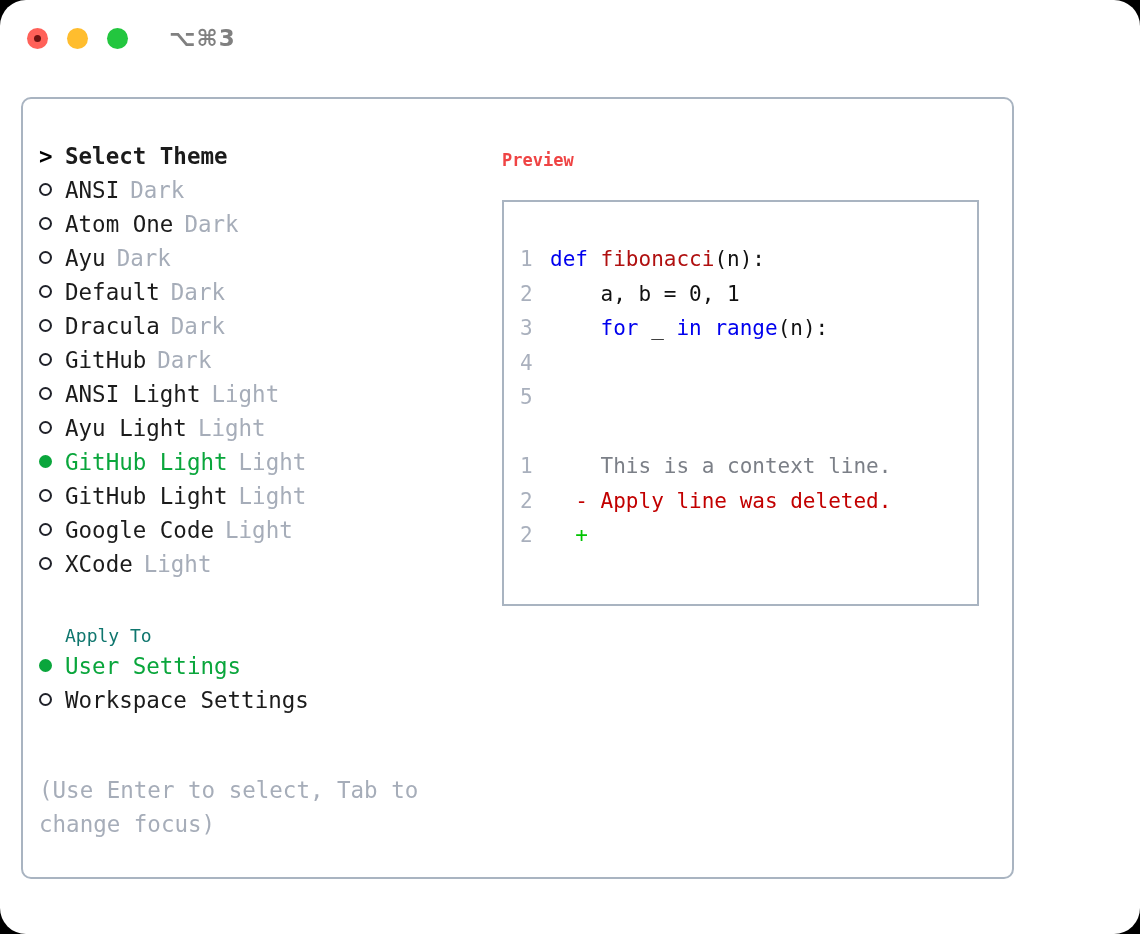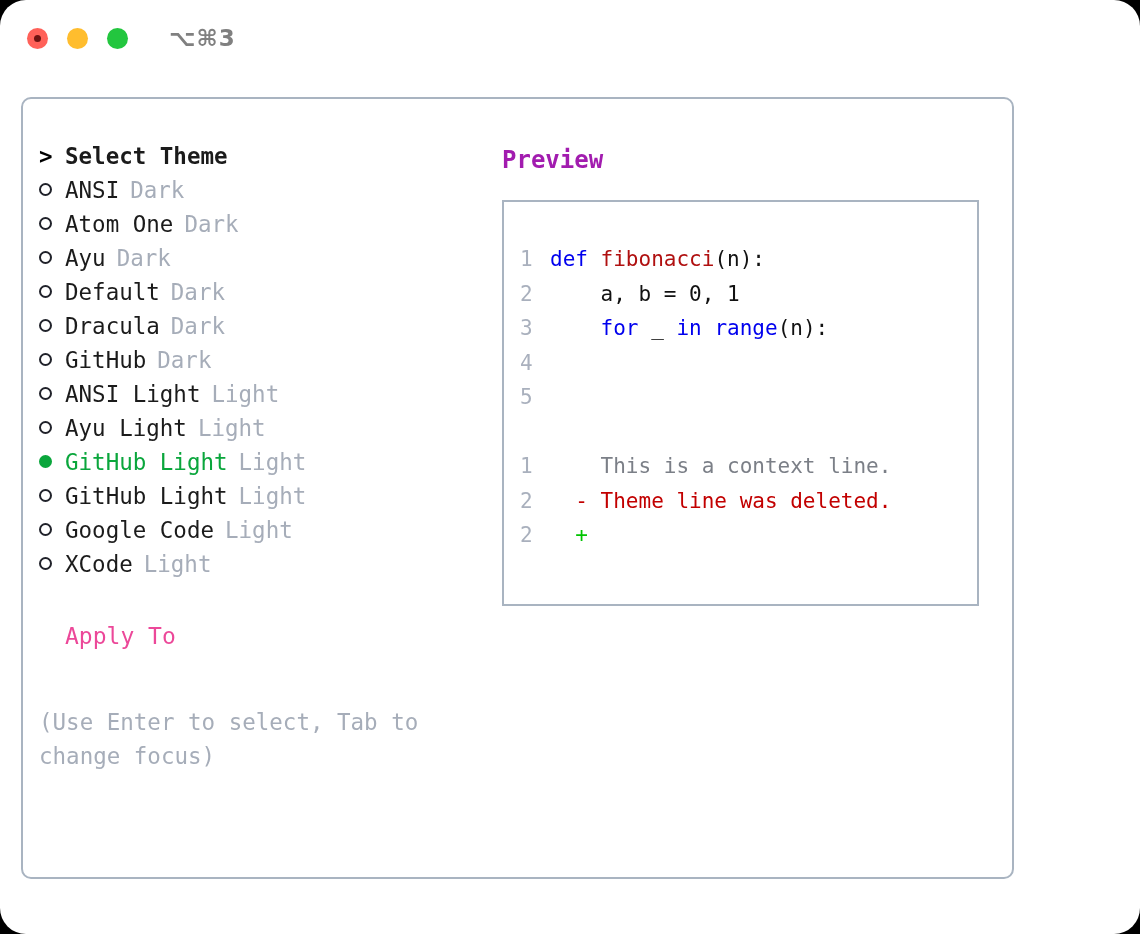--- a/index.html
+++ b/index.html
@@ -134,22 +134,22 @@
   .row.selected .name { color: #0aa63c; }
   .name { color: #1b1b1b; }
   .variant {
     color: #a6adb9;
     margin-left: 11px;
   }
 
   .section-gap { height: 34px; }
 
   .section-label {
-    font-size: 23px;
-    color: #ec4899;
+    font-size: 18px;
+    color: #0f766e;
     padding-left: 26px;
     height: 34px;
     line-height: 34px;
     white-space: pre;
   }
 
   .hint {
     margin-top: 52px;
     font-size: 22.5px;
     line-height: 34px;
@@ -159,23 +159,23 @@
   }
 
   
   .right-col {
     position: absolute;
     left: 479px;
     top: 44px;
     width: 490px;
   }
   .preview-title {
-    font-size: 24px;
+    font-size: 17px;
     font-weight: bold;
-    color: #a21caf;
+    color: #ef4444;
     height: 34px;
     line-height: 34px;
     white-space: pre;
   }
   .preview-box {
     margin-top: 23px;
     width: 477px;
     height: 406px;
     border: 2px solid #a9b4c1;
     box-sizing: border-box;
@@ -242,38 +242,42 @@
             <div class="row selected"><span class="marker"><span class="radio filled"></span></span><span class="name">GitHub Light</span><span class="variant">Light</span></div>
             <div class="row"><span class="marker"><span class="radio"></span></span><span class="name">GitHub Light</span><span class="variant">Light</span></div>
             <div class="row"><span class="marker"><span class="radio"></span></span><span class="name">Google Code</span><span class="variant">Light</span></div>
             <div class="row"><span class="marker"><span class="radio"></span></span><span class="name">XCode</span><span class="variant">Light</span></div>
           </div>
 
         <div class="section-gap"></div>
 
         <div class="section-label">Apply To</div>
 
+        <div id="apply-rows">
+            <div class="row selected"><span class="marker"><span class="radio filled"></span></span><span class="name">User Settings</span></div>
+            <div class="row"><span class="marker"><span class="radio"></span></span><span class="name">Workspace Settings</span></div>
+          </div>
 
         <div class="hint">(Use Enter to select, Tab to change focus)</div>
       </div>
 
       <div class="right-col">
         <div class="preview-title">Preview</div>
         <div class="preview-box">
           <div id="code-block">
               <div class="code-line"><span class="gutter">1</span><span class="code-text"><span class="kw">def </span><span class="fn">fibonacci</span><span class="plain">(n):</span></span></div>
               <div class="code-line"><span class="gutter">2</span><span class="code-text"><span class="plain">    a, b = 0, 1</span></span></div>
               <div class="code-line"><span class="gutter">3</span><span class="code-text"><span class="plain">    </span><span class="kw">for</span><span class="plain"> _ </span><span class="kw">in</span><span class="plain"> </span><span class="kw">range</span><span class="plain">(n):</span></span></div>
               <div class="code-line"><span class="gutter">4</span></div>
               <div class="code-line"><span class="gutter">5</span></div>
             </div>
           <div class="blank-line"></div>
           <div id="diff-block">
               <div class="code-line"><span class="gutter">1</span><span class="diff-ctx">    </span><span class="diff-ctx">This is a context line.</span></div>
-              <div class="code-line"><span class="gutter">2</span><span class="diff-del">  - </span><span class="diff-del">Theme line was deleted.</span></div>
+              <div class="code-line"><span class="gutter">2</span><span class="diff-del">  - </span><span class="diff-del">Apply line was deleted.</span></div>
               <div class="code-line"><span class="gutter">2</span><span class="diff-add">  + </span></div>
             </div>
         </div>
       </div>
 
     </div>
   </div>
 </div>
 
 </body></html>

